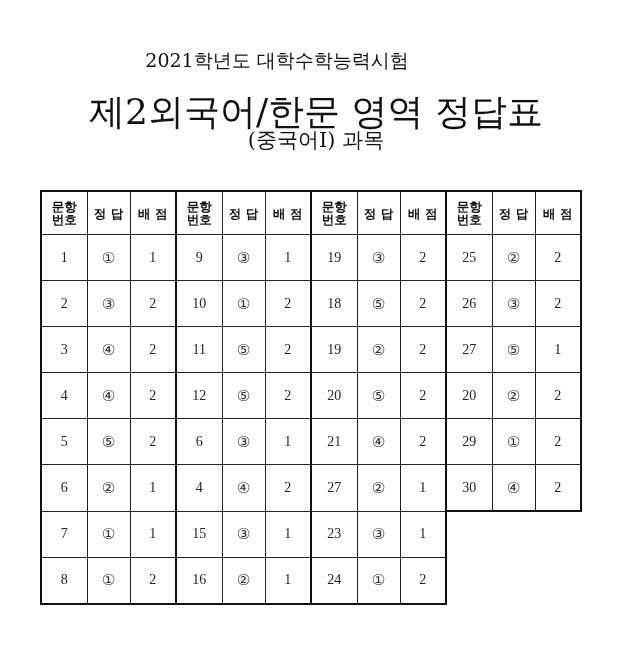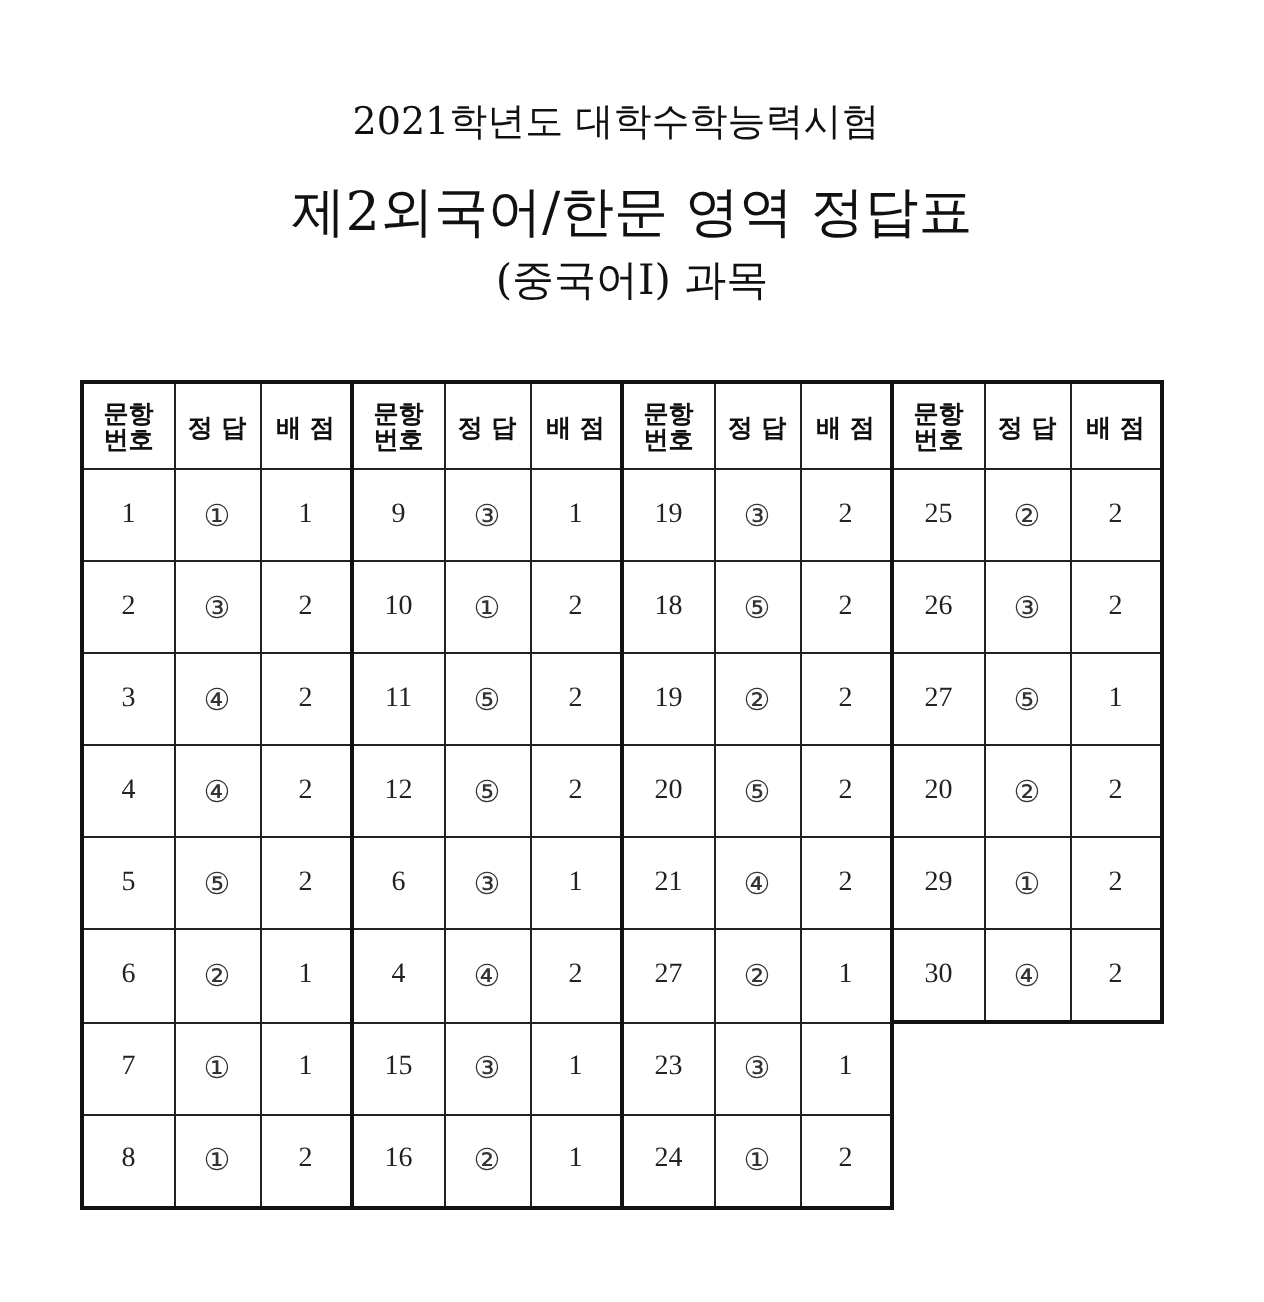--- a/index.html
+++ b/index.html
@@ -17,29 +17,28 @@
     }
     .title-line1 {
       position: absolute;
       top: 48px;
       left: 0;
       width: 554px;
       text-align: center;
       font-size: 19px;
       letter-spacing: 0px;
       color: #111;
-      margin-left: 31px;
     }
     .title-line2 {
       position: absolute;
       top: 88px;
       left: 0;
       width: 632px;
       text-align: center;
-      font-size: 27px;
+      font-size: 36px;
       color: #111;
     }
     .title-line3 {
       position: absolute;
       top: 126px;
       left: 0;
       width: 632px;
       text-align: center;
       font-size: 21px;
       color: #111;

